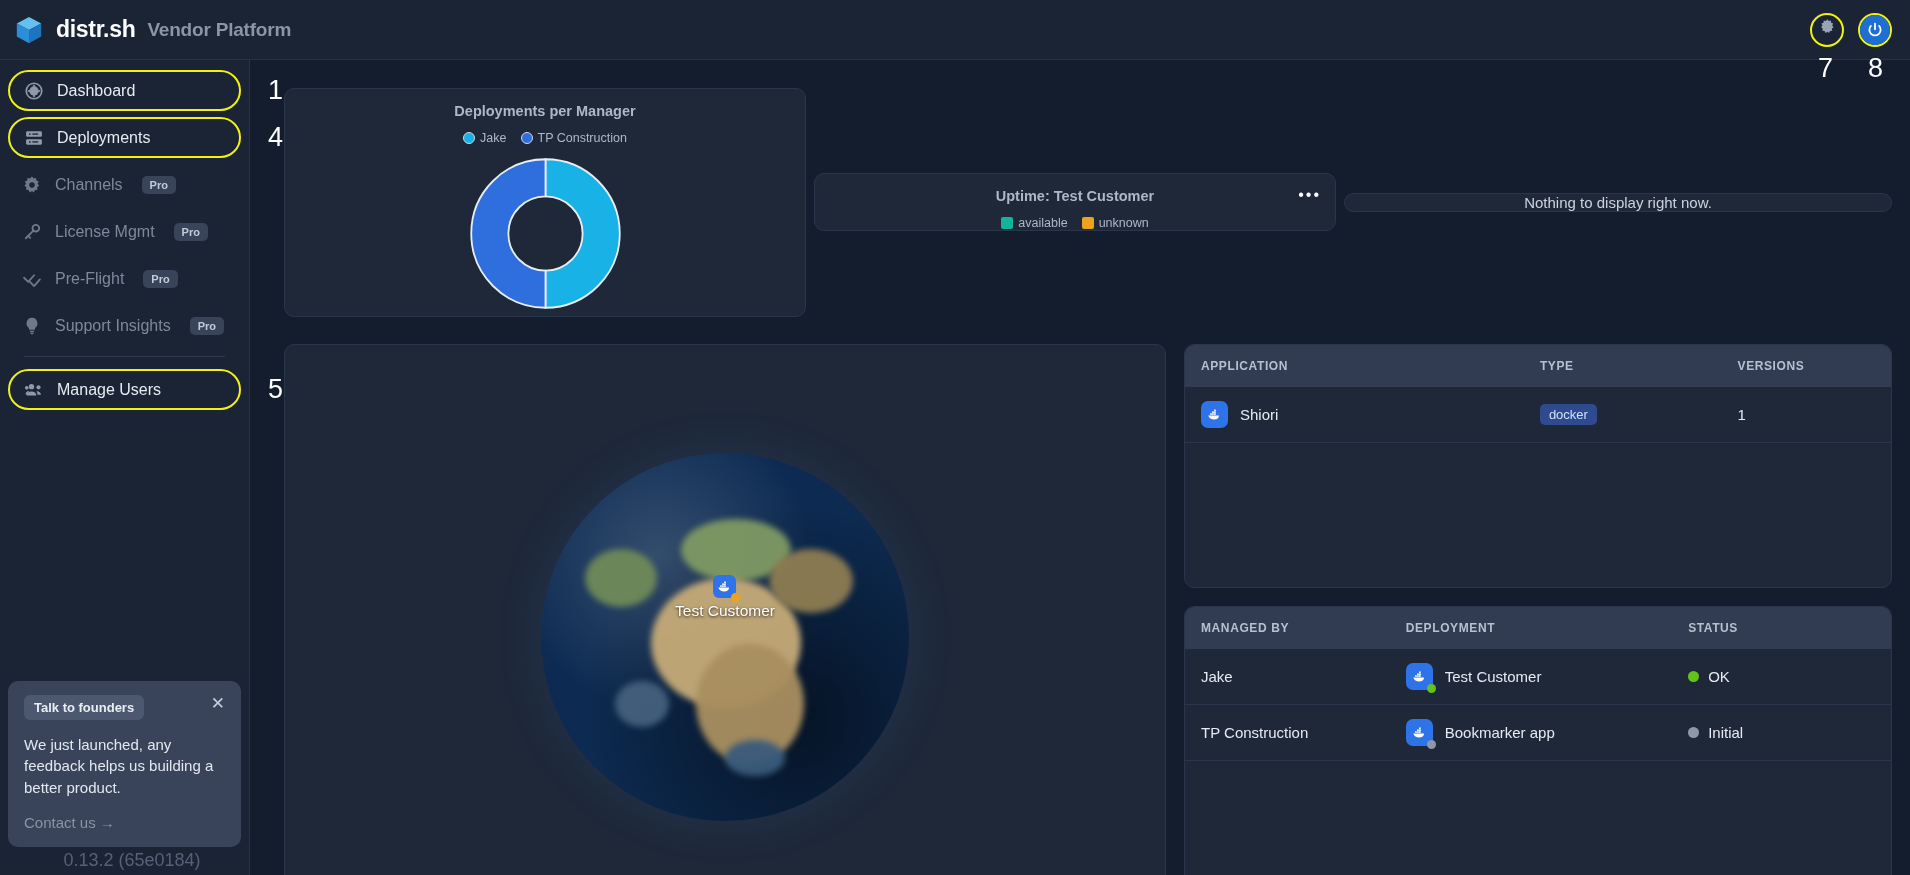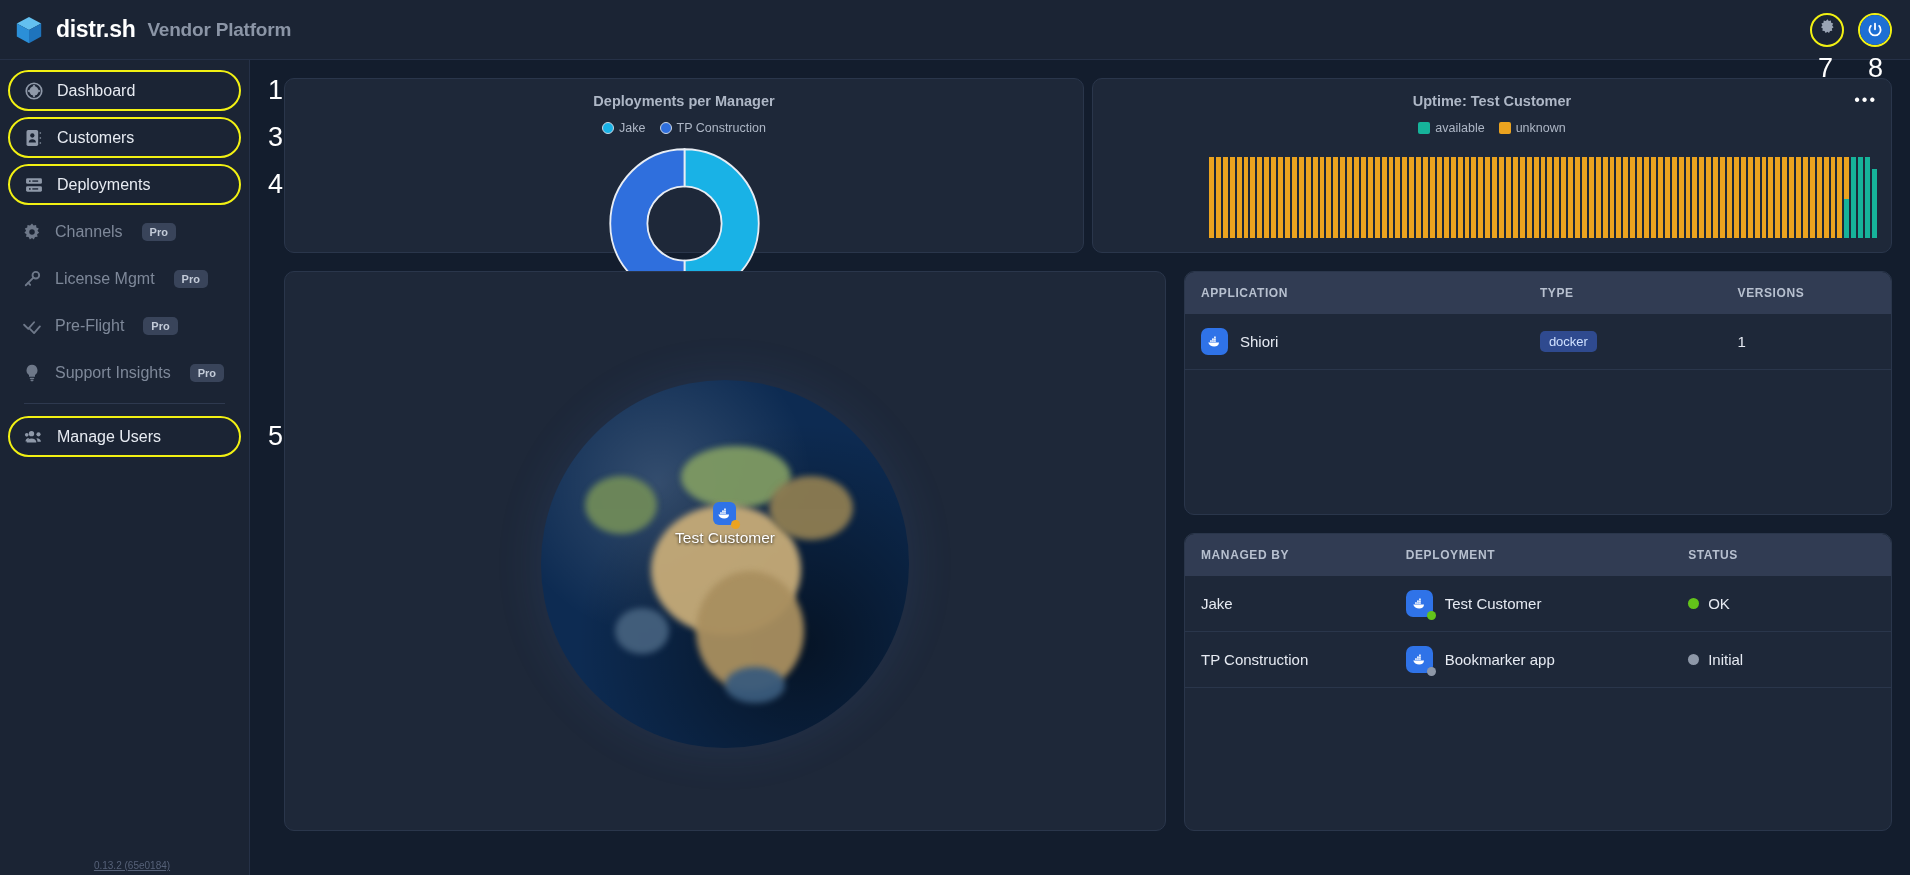--- a/index.html
+++ b/index.html
@@ -85,33 +85,33 @@
     background: #4c5870; color: #e9edf4; font-size: 13px; font-weight: bold;
     padding: 5px 10px; border-radius: 6px;
   }
   .founders-x { color: #c4ccda; font-size: 17px; line-height: 1; cursor: pointer; }
   .founders-body {
     margin-top: 14px; color: #e3e8f0; font-size: 15px; line-height: 1.42;
   }
   .founders-link { margin-top: 16px; color: #8b93a4; font-size: 15px; }
   .version {
     position: absolute; left: 0; bottom: 4px; width: 264px; text-align: center;
-    color: #566178; font-size: 10px; text-decoration: underline;
+    color: #566178; font-size: 18px;
   }
 
   
   .main {
     position: absolute; left: 250px; top: 60px; right: 0; bottom: 0;
     padding: 18px 18px 0 34px;
   }
   .card {
     background: #1e2839; border: 1px solid #2a364b; border-radius: 10px;
   }
   .row-top {
-    display: flex; gap: 8px; height: 175px;
+    display: flex; gap: 8px; height: 248px; align-items: center;
   }
   .card-title {
     text-align: center; color: #aeb7c6; font-size: 14.5px; font-weight: bold;
     padding-top: 14px;
   }
   .legend {
     display: flex; justify-content: center; align-items: center; gap: 14px;
     margin-top: 12px;
   }
   .legend-item { display: flex; align-items: center; gap: 5px; font-size: 12.5px; color: #aeb7c6; }
@@ -248,34 +248,20 @@
             <rect x="11" y="16.4" width="2" height="3" fill="#8f99a9"></rect>
             <rect x="4.6" y="11" width="3" height="2" fill="#8f99a9"></rect>
             <rect x="16.4" y="11" width="3" height="2" fill="#8f99a9"></rect>
           </svg>
       </span>
       <span class="nav-label">Dashboard</span>
       <span class="side-num">1</span>
     </div>
 
 
-    <div class="nav-item highlight">
-      <span class="nav-icon">
-        <svg viewBox="0 0 24 24" fill="#8f99a9">
-            <rect x="3" y="2.5" width="14" height="19" rx="2"></rect>
-            <circle cx="10" cy="9" r="2.6" fill="#1b2434"></circle>
-            <path d="M5.6 17.5c0-2.6 2-4 4.4-4s4.4 1.4 4.4 4z" fill="#1b2434"></path>
-            <rect x="18.6" y="5" width="2" height="2" rx="1"></rect>
-            <rect x="18.6" y="11" width="2" height="2" rx="1"></rect>
-            <rect x="18.6" y="17" width="2" height="2" rx="1"></rect>
-          </svg>
-      </span>
-      <span class="nav-label">Customers</span>
-      <span class="side-num">3</span>
-    </div>
 
     <div class="nav-item highlight">
       <span class="nav-icon">
         <svg viewBox="0 0 24 24" fill="#8f99a9">
             <rect x="2.5" y="4" width="19" height="6.6" rx="1.6"></rect>
             <rect x="2.5" y="13.4" width="19" height="6.6" rx="1.6"></rect>
             <circle cx="7" cy="7.3" r="1.1" fill="#1b2434"></circle>
             <circle cx="7" cy="16.7" r="1.1" fill="#1b2434"></circle>
             <rect x="10" y="6.5" width="7" height="1.6" fill="#1b2434"></rect>
             <rect x="10" y="15.9" width="7" height="1.6" fill="#1b2434"></rect>
@@ -343,20 +329,28 @@
             <path d="M15.3 13.6c2.8 0 5 1.5 5 4.2h-4.1c0-1.7-.4-3.1-1.3-4.2z"></path>
             <path d="M6 13.3c-2.4.3-4.2 1.7-4.2 4.1h3.3c0-1.6.3-3 .9-4.1z"></path>
           </svg>
       </span>
       <span class="nav-label">Manage Users</span>
       <span class="side-num">5</span>
     </div>
 
   </div>
 
+  <div class="founders">
+    <div class="founders-top">
+      <span class="founders-chip">Talk to founders</span>
+      <span class="founders-x">✕</span>
+    </div>
+    <div class="founders-body">We just launched, any feedback helps us building a better product.</div>
+    <div class="founders-link">Contact us  →</div>
+  </div>
 
   <div class="version">0.13.2 (65e0184)</div>
 </div>
 
 <div class="main">
 
   <div class="row-top">
 
     <div class="card" style="flex:1 1 0; position:relative;">
       <div class="card-title">Deployments per Manager</div>
@@ -680,20 +674,23 @@
           </div>
           <div style="flex: 1 1 0px; height: 100%; display: flex; flex-direction: column; justify-content: flex-end;">
             <div style="width: 100%; background: rgb(22, 179, 154); height: 100%;"></div>
           </div>
           <div style="flex: 1 1 0px; height: 100%; display: flex; flex-direction: column; justify-content: flex-end;">
             <div style="width: 100%; background: rgb(22, 179, 154); height: 85%;"></div>
           </div>
         </div>
     </div>
 
+    <div class="card empty-card">
+      <span>Nothing to display right now.</span>
+    </div>
   </div>
 
   <div class="row-bottom">
 
     <div class="card globe-card">
       <div class="globe">
         <div class="land" style="left:38%;top:18%;width:110px;height:62px;background:#7f9a63;"></div>
         <div class="land" style="left:30%;top:34%;width:150px;height:130px;background:#c6ab78;"></div>
         <div class="land" style="left:42%;top:52%;width:108px;height:120px;background:#a98f5f;"></div>
         <div class="land" style="left:12%;top:26%;width:72px;height:58px;background:#6f8a59;"></div>

